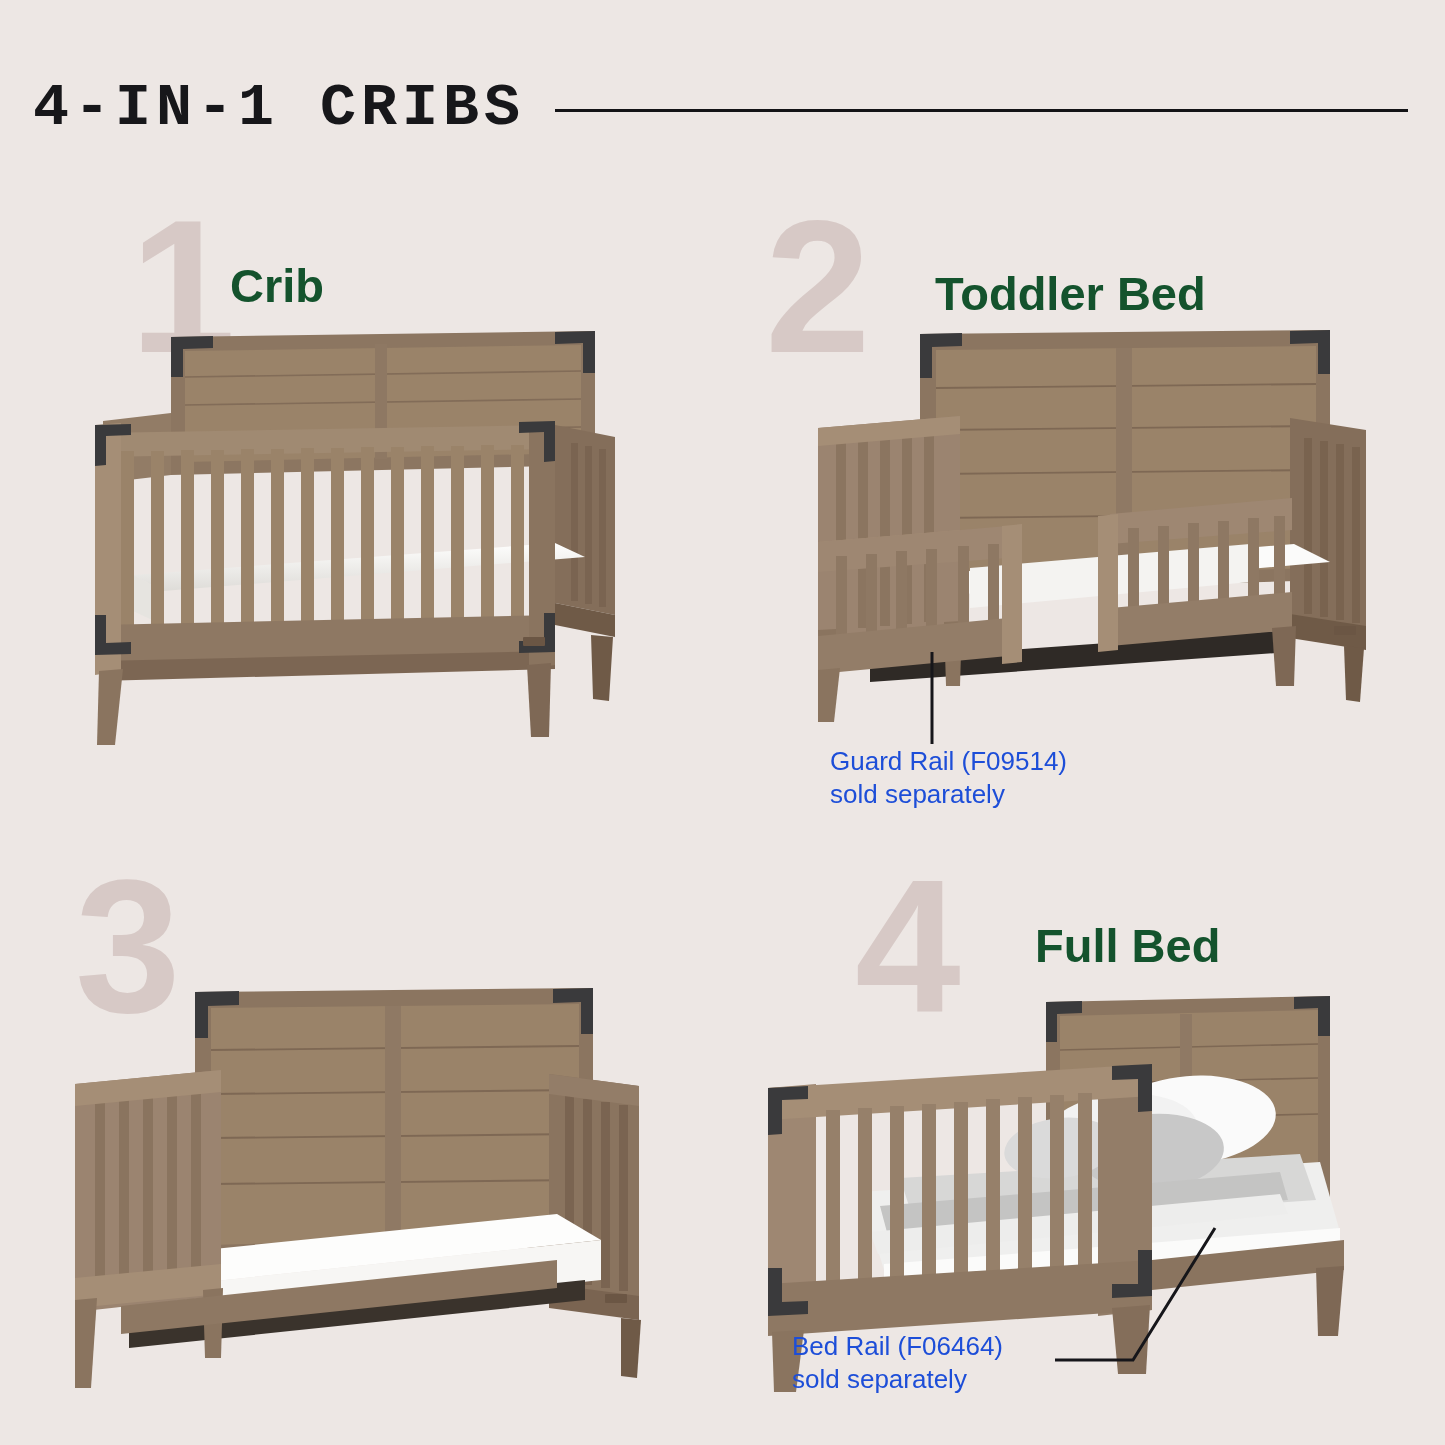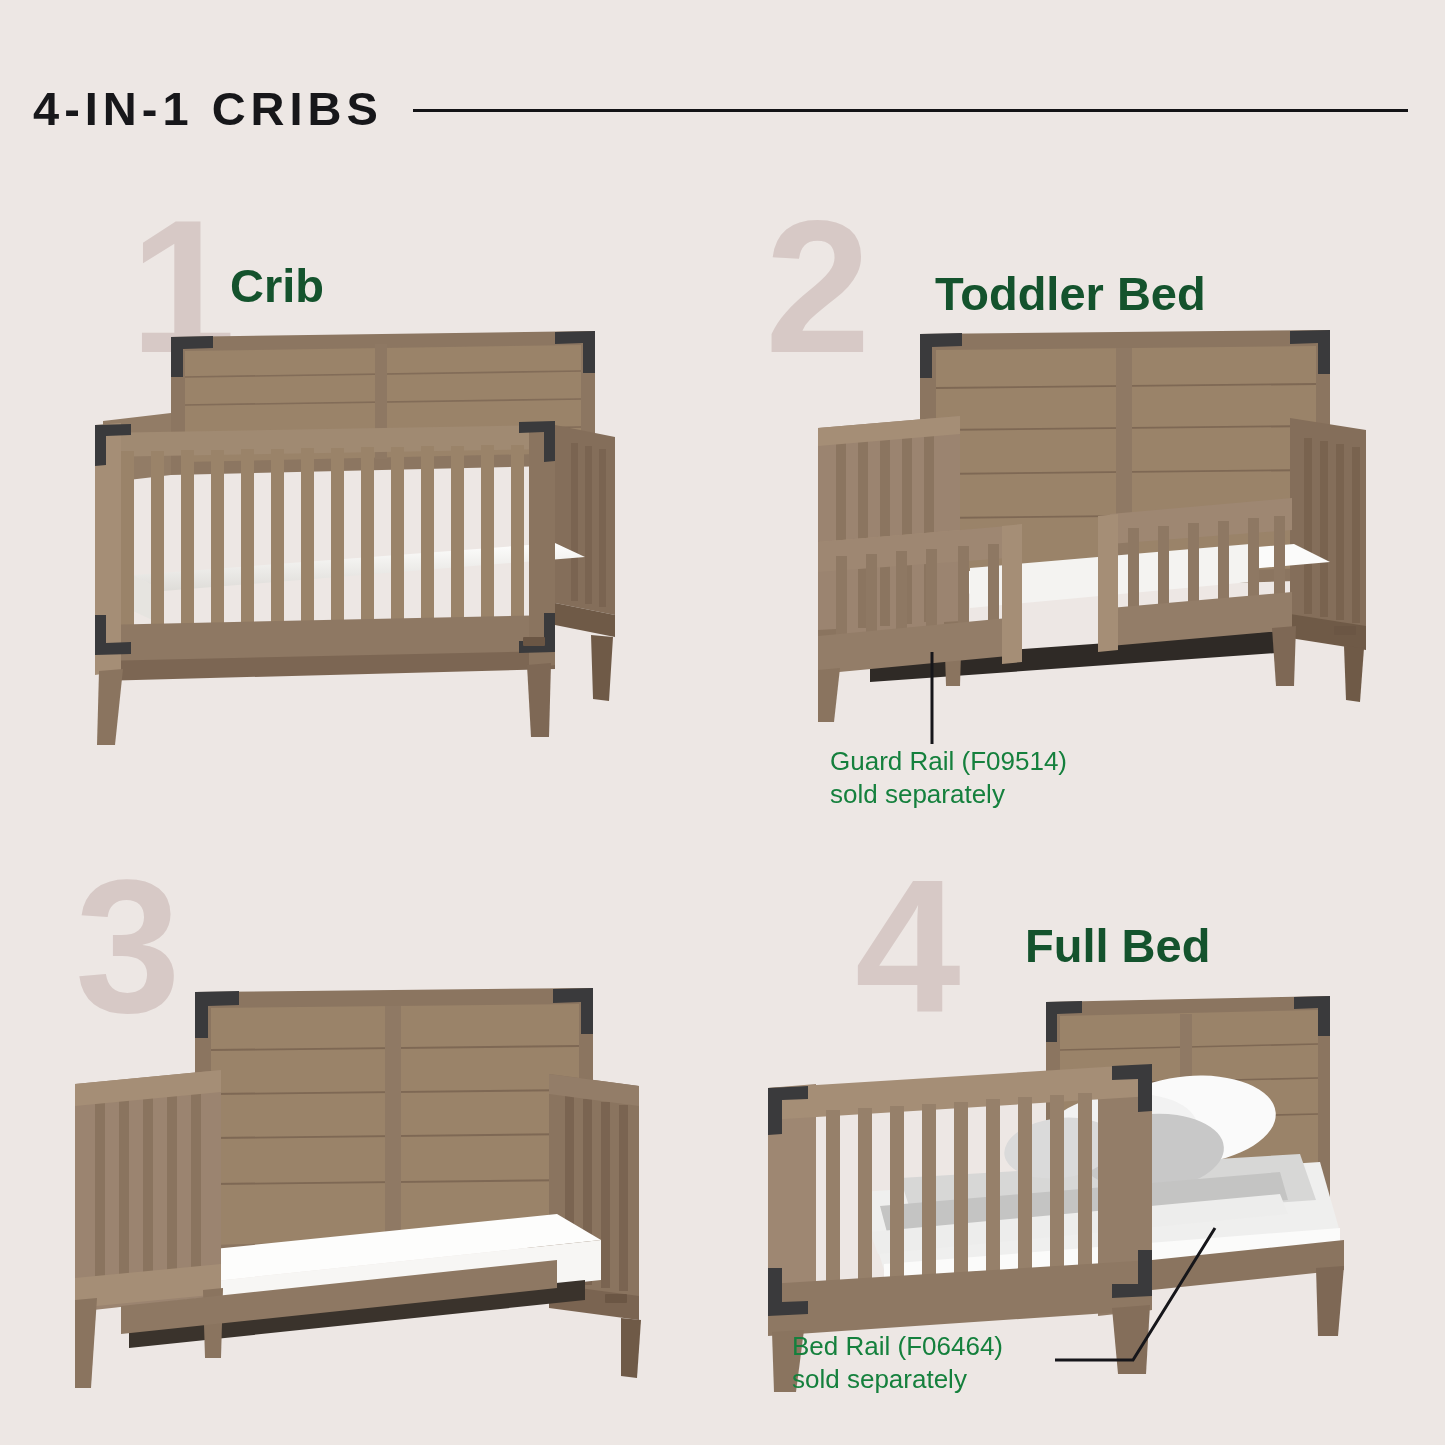--- a/index.html
+++ b/index.html
@@ -8,43 +8,43 @@
     background:#EDE7E4;
     font-family:"Liberation Sans", sans-serif;
     overflow:hidden;
     position:relative;
   }
   .page{position:relative;width:1445px;height:1445px;}
 
   
   .header{position:absolute;left:33px;top:78px;width:1375px;height:60px;display:flex;align-items:center;}
   .title{
-    font-size:47px;font-weight:800;letter-spacing:5px;color:#17171A;
-    font-family:Liberation Sans, sans-serif;white-space:nowrap;line-height:1;
+    font-size:60px;font-weight:800;letter-spacing:5px;color:#17171A;
+    font-family:Liberation Mono, monospace;white-space:nowrap;line-height:1;
   }
   .rule{flex:1;height:3px;background:#141416;margin-left:30px;margin-top:4px;}
 
   
   .panel{position:absolute;}
   #panel-1{left:30px;top:200px;width:660px;height:600px;}
   #panel-2{left:730px;top:200px;width:690px;height:620px;}
   #panel-3{left:30px;top:860px;width:660px;height:560px;}
   #panel-4{left:730px;top:860px;width:690px;height:560px;}
 
   .bignum{
     position:absolute;
     font-size:190px;font-weight:800;color:#D7C9C6;line-height:.78;
     font-family:"Liberation Sans", sans-serif;user-select:none;
   }
   .heading{
     position:absolute;font-size:47px;font-weight:800;color:#14532d;
     font-family:"Liberation Sans", sans-serif;line-height:1;white-space:nowrap;
   }
   .caption{
-    position:absolute;font-size:26px;color:#15803d;line-height:1.28;
+    position:absolute;font-size:26px;color:#1d4ed8;line-height:1.28;
     font-family:"Liberation Sans", sans-serif;white-space:pre-line;font-weight:400;
   }
 
   
   .art{position:absolute;}
   svg{display:block;overflow:visible;}
 </style>
 </head>
 <body>
 
@@ -290,21 +290,21 @@
           <polygon points="138,302 158,300 156,370 140,370" fill="#8A745F"></polygon>
         </g>
 
         <polygon points="56,318 492,272 492,300 56,346" fill="#8E7863"></polygon>
       </svg>
     </div>
   </div>
 
   <div class="panel" id="panel-4">
     <div class="bignum" style="left:125px;top:12px;">4</div>
-    <div class="heading" style="left:295px;top:62px;text-align:right;">Full Bed</div>
+    <div class="heading" style="left:305px;top:62px;text-align:right;">Full Bed</div>
 
     <div class="art" style="left:30px;top:132px;">
       <svg width="620" height="400" viewBox="0 0 620 400">
 
         <g>
           <polygon points="286,10 570,4 570,208 286,218" fill="#8B7560"></polygon>
           <polygon points="300,24 558,18 558,196 300,205" fill="#9A8369"></polygon>
           <line x1="300" y1="58" x2="558" y2="52" stroke="#7E6854" stroke-width="1.6"></line>
           <line x1="300" y1="92" x2="558" y2="86" stroke="#7E6854" stroke-width="1.6"></line>
           <line x1="300" y1="128" x2="558" y2="122" stroke="#7E6854" stroke-width="1.6"></line>

